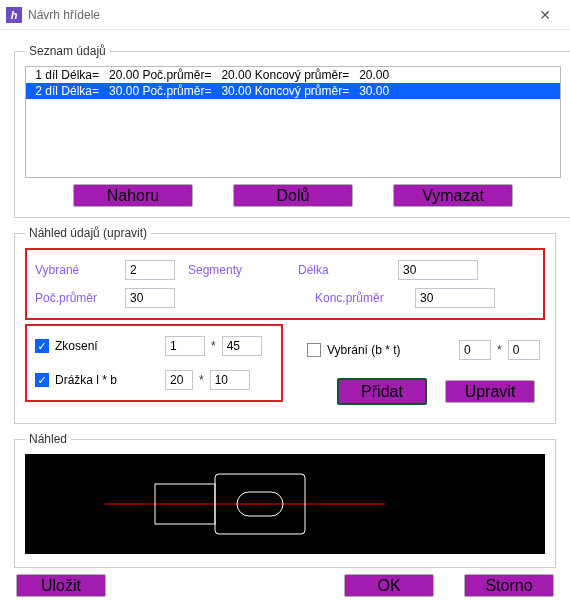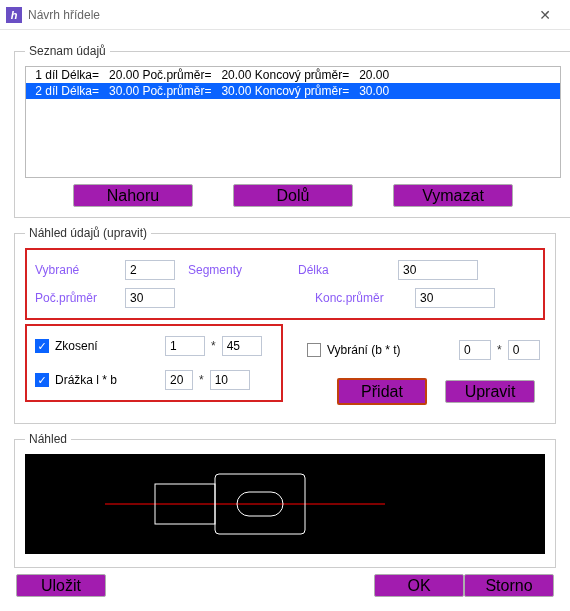--- a/index.html
+++ b/index.html
@@ -122,21 +122,21 @@
   }
 
   .bottomrow {
     display: flex;
     justify-content: space-between;
     padding: 0 2px;
     margin-top: 6px;
   }
   .bottomrow .btn { min-width: 90px; }
 
-  .btn.highlight { border: 2px solid #c2410c; height: 27px; }
+  .btn.highlight { border: 2px solid #14532d; height: 27px; }
 </style>
 </head>
 <body>
 
 <div class="titlebar">
   <span class="appicon">h</span>
   <span class="title">Návrh hřídele</span>
   <span class="close">✕</span>
 </div>
 
@@ -232,19 +232,19 @@
       <rect x="190" y="20" width="90" height="60" rx="4" ry="4" fill="none" stroke="#fff" stroke-width="1"></rect>
 
       <rect x="212" y="38" width="46" height="24" rx="12" ry="12" fill="none" stroke="#fff" stroke-width="1"></rect>
     </svg>
   </fieldset>
 
   <div class="bottomrow">
     <div style="display:flex; gap:30px">
       <button class="btn">Uložit</button>
     </div>
-    <div style="display:flex; ">
+    <div style="display:flex; gap:30px">
       <button class="btn">OK</button>
       <button class="btn">Storno</button>
     </div>
   </div>
 
 </div>
 
 </body></html>

